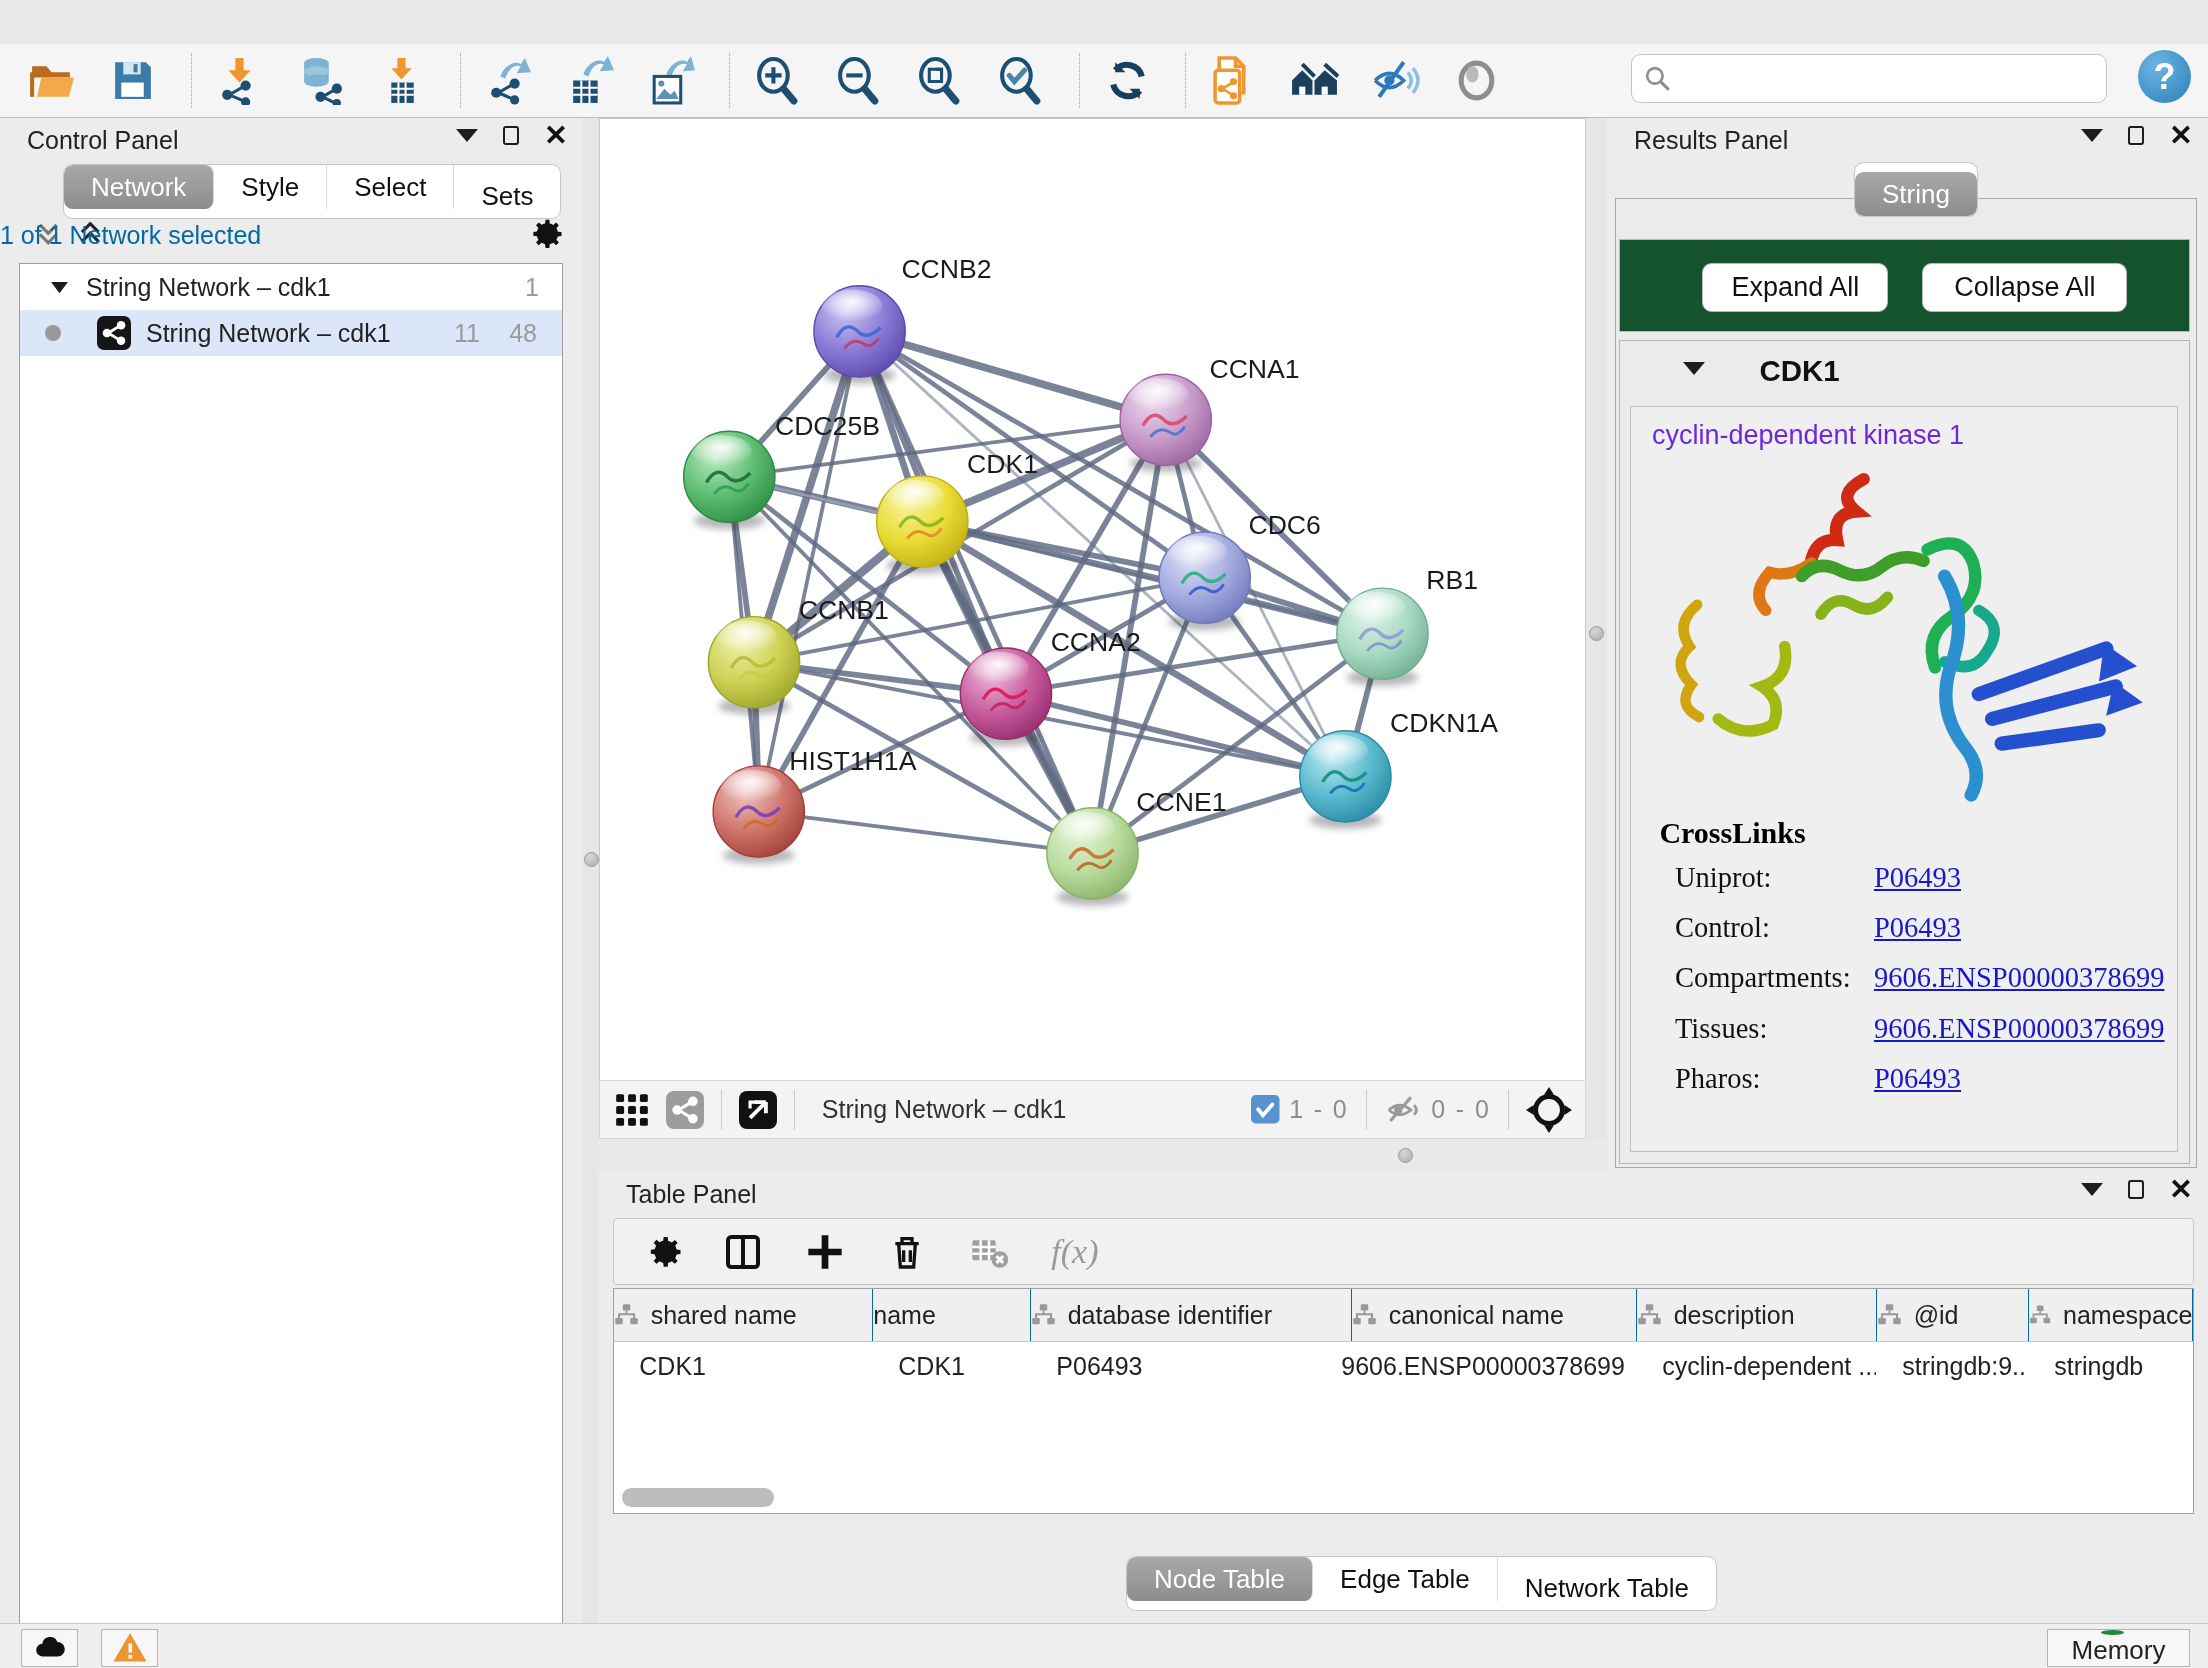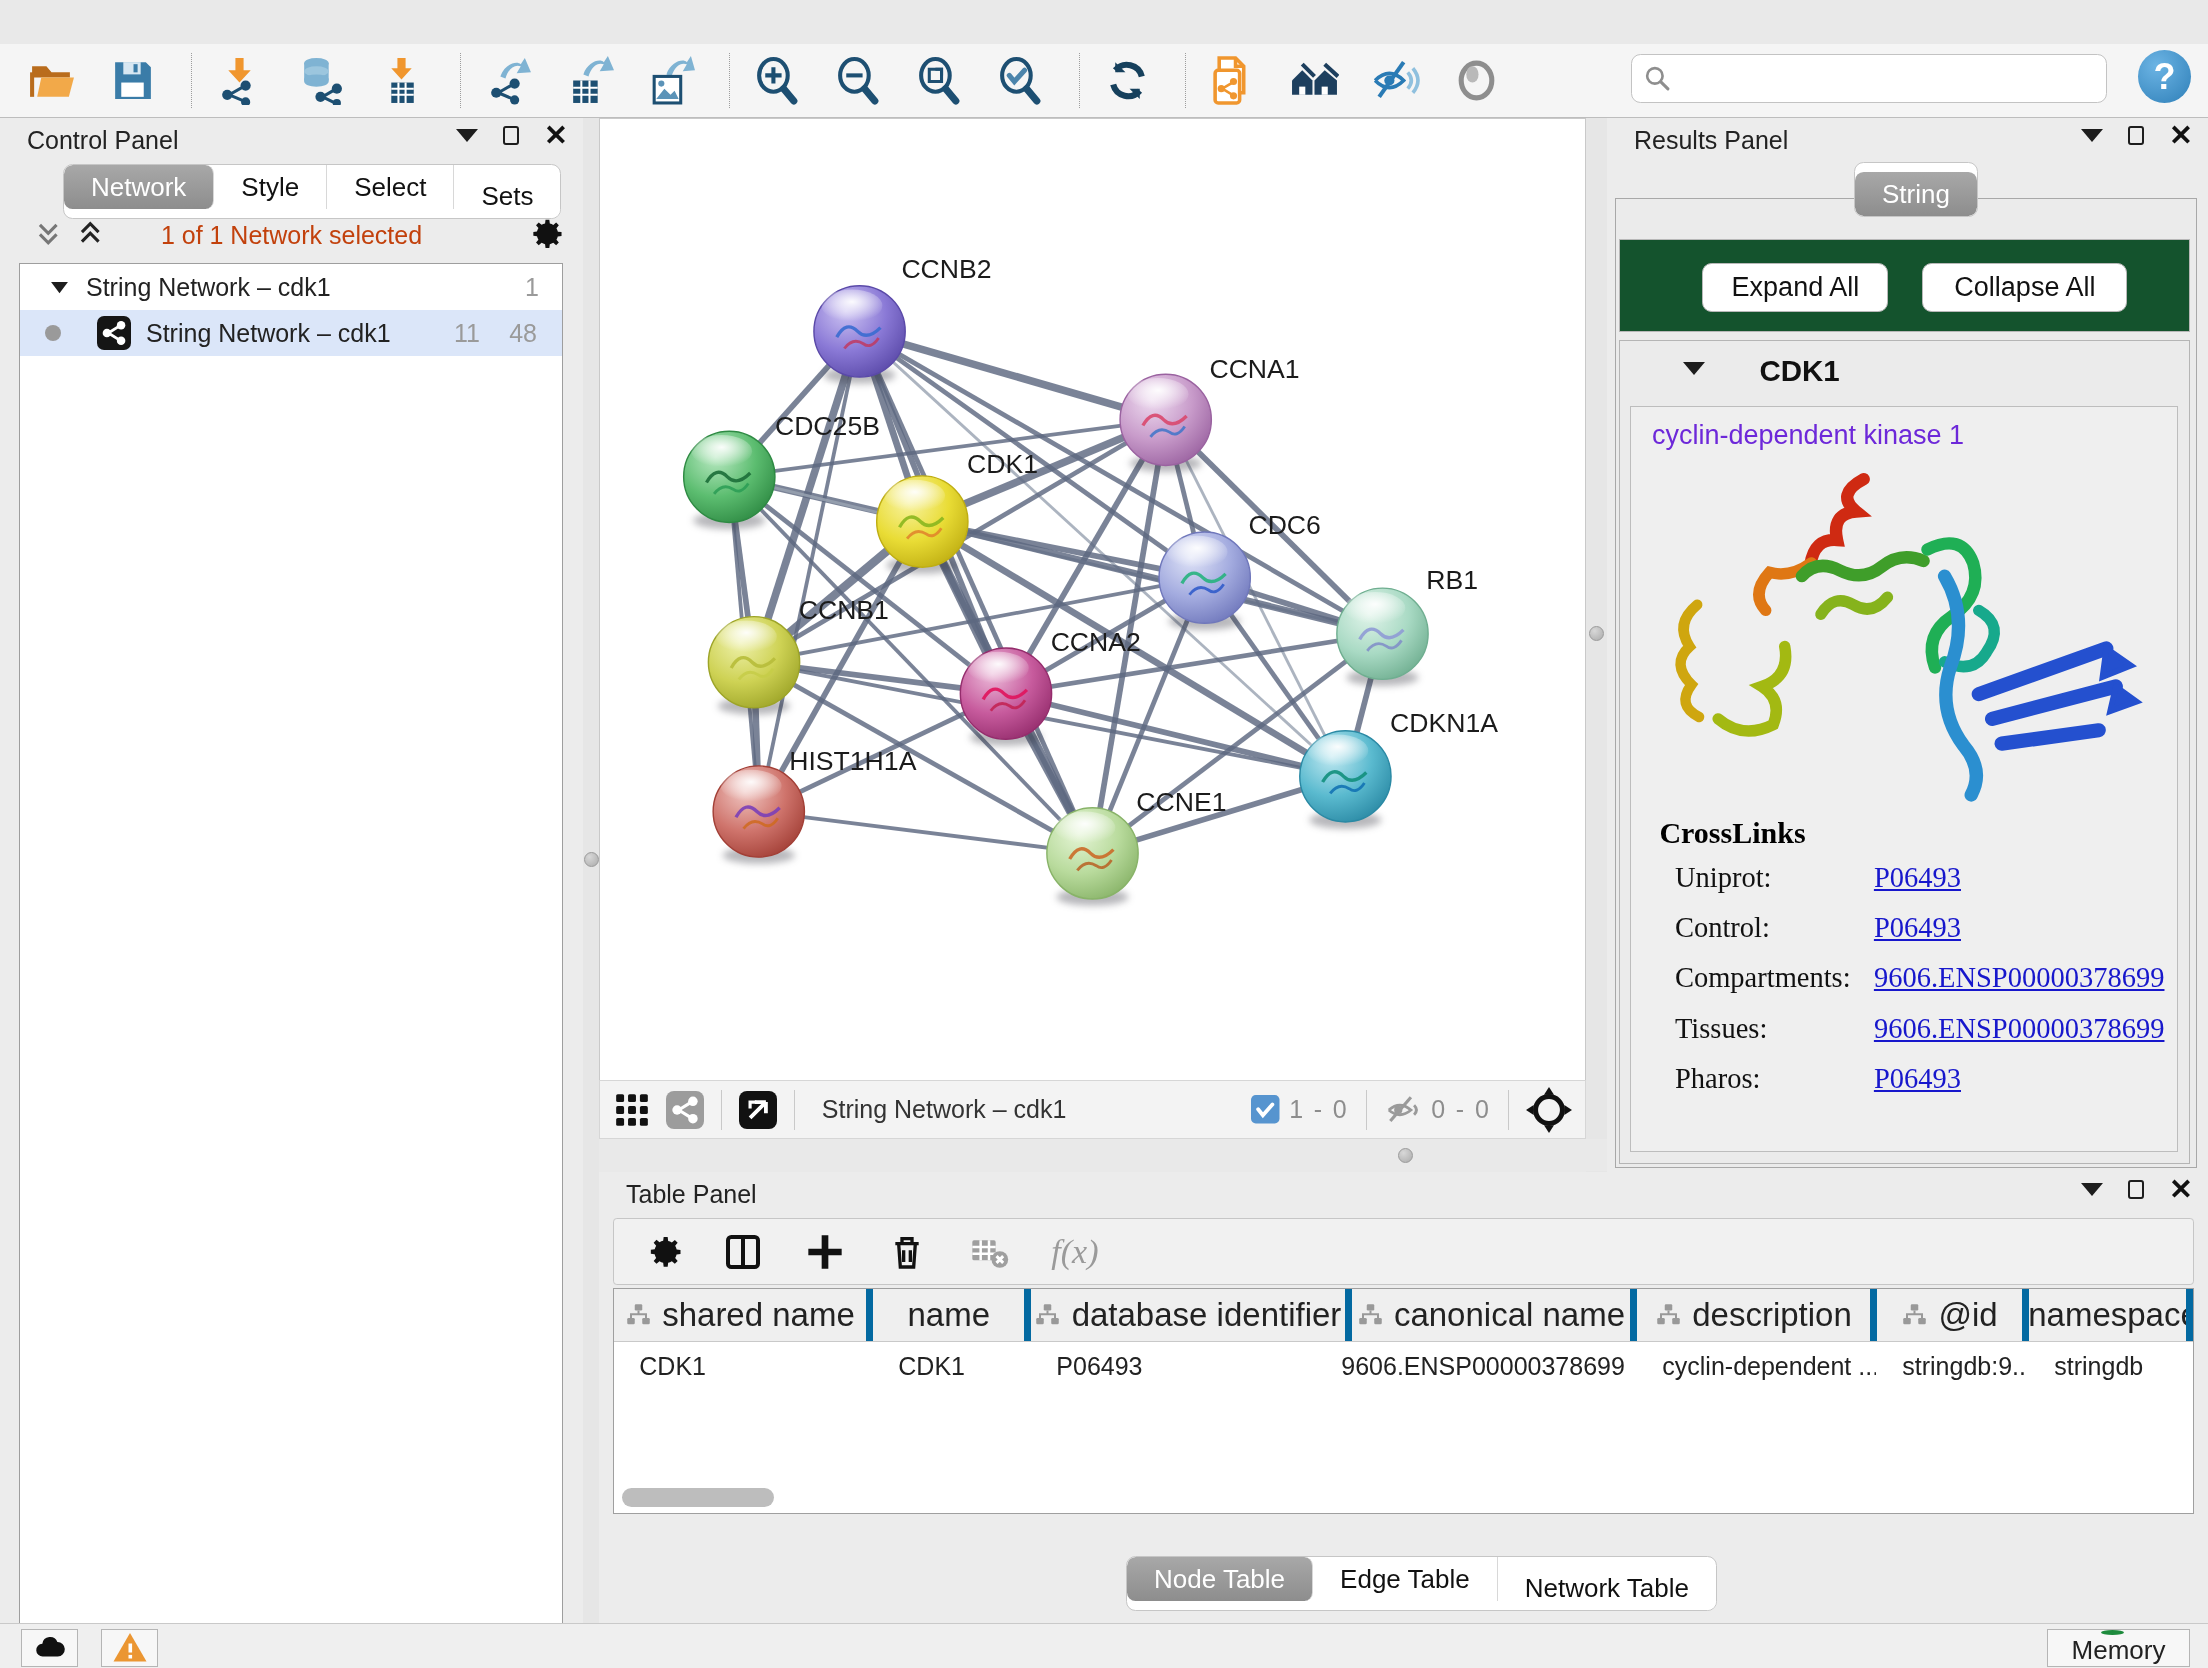--- a/index.html
+++ b/index.html
@@ -36,21 +36,21 @@
   .seg{display:flex;background:#fff;border:1.9px solid #c6c6c6;border-radius:9.5px;overflow:hidden;}
   .seg .tab{height:44px;line-height:44px;padding:0 27px;font-size:26px;color:#111;
     border-right:1px solid #d8d8d8;cursor:pointer;background:#fff;white-space:nowrap;}
   .seg .tab:last-child{border-right:none;margin-top:9px;}
   .seg .tab.sel{background:linear-gradient(#a8a8a8,#8d8d8d);color:#fff;border-radius:8.6px;}
   
   .control-panel{position:absolute;left:0;top:118px;width:583px;height:1505px;background:#ececec;}
   .cp-tabs{position:absolute;left:63px;top:46px;}
   .cp-nav{position:absolute;left:0;right:0;top:99px;height:38px;}
   .cp-nav .chev{position:absolute;top:1.9px;cursor:pointer;}
-  .cp-status{position:absolute;left:0;right:0;text-align:center;top:3.8px;font-size:25px;color:#c2410c;}
+  .cp-status{position:absolute;left:0;right:0;text-align:left;top:3.8px;font-size:25px;color:#0369a1;}
   .cp-gear{position:absolute;right:21px;top:-1.9px;cursor:pointer;}
   .cp-list{position:absolute;left:19px;top:145px;width:544px;height:1417px;background:#fff;
     border:1.9px solid #9e9e9e;}
   .cp-row{position:relative;height:46px;display:flex;align-items:center;font-size:25px;}
   .cp-row .count{position:absolute;color:#9a9a9a;}
   .row-sel{background:#dbe6f9;}
   .dot{width:16px;height:16px;border-radius:50%;background:#9a9a9a;}
   
   .split-v{position:absolute;background:#e6e6e6;}
   .split-h{position:absolute;background:#e9e9e9;}
@@ -87,22 +87,22 @@
   .xl-link{position:absolute;left:243px;font-size:28.5px;color:#1717cc;text-decoration:underline;cursor:pointer;}
   
   .table-panel{position:absolute;left:599px;top:1172px;width:1609px;height:451px;background:#ececec;}
   .tp-toolbar{position:absolute;left:14.3px;top:46px;width:1581px;height:67px;background:#f1f1f1;
     border:1px solid #c6c6c6;border-radius:3.8px;display:flex;align-items:center;padding-left:27px;gap:42px;}
   .tp-ic{cursor:pointer;display:flex;align-items:center;}
   .fx{font-family:"Liberation Serif",serif;font-style:italic;font-size:34px;color:#9a9a9a;}
   .tp-table{position:absolute;left:14.3px;top:116px;width:1581px;height:226px;background:#fff;
     border:1.9px solid #9f9f9f;overflow:hidden;}
   .t-head{display:flex;height:53px;background:#efefef;border-bottom:1.9px solid #c9c9c9;}
-  .t-cell{display:flex;align-items:center;justify-content:center;gap:11.4px;font-size:33px;
-    border-right:7px solid #0369a1;overflow:hidden;white-space:nowrap;cursor:pointer;}
+  .t-cell{display:flex;align-items:center;gap:11.4px;font-size:25px;
+    border-right:1px solid #0369a1;overflow:hidden;white-space:nowrap;cursor:pointer;}
   .t-row{display:flex;height:49px;background:#fff;}
   .t-val{font-size:25px;padding-left:25px;display:flex;align-items:center;overflow:hidden;
     white-space:nowrap;border-right:1px solid transparent;}
   .c1{width:259px;}.c2{width:158px;}.c3{width:285px;}.c4{width:321px;}.c5{width:240px;}.c6{width:152px;}.c7{flex:1;}
   .hthumb{position:absolute;left:7.6px;bottom:5.7px;width:152px;height:19px;border-radius:9.5px;
     background:#bdbdbd;cursor:pointer;}
   .tp-tabs{position:absolute;left:527px;top:384px;}
   
   .statusbar{position:absolute;left:0;top:1623px;width:2208px;height:46px;background:#efefef;
     border-top:1px solid #c9c9c9;}

